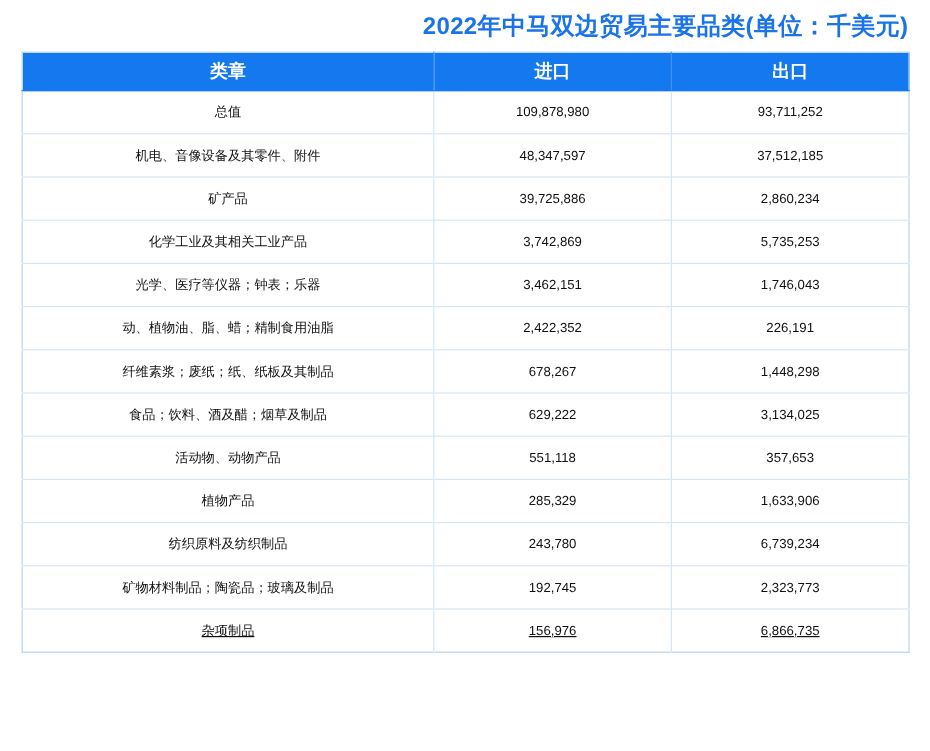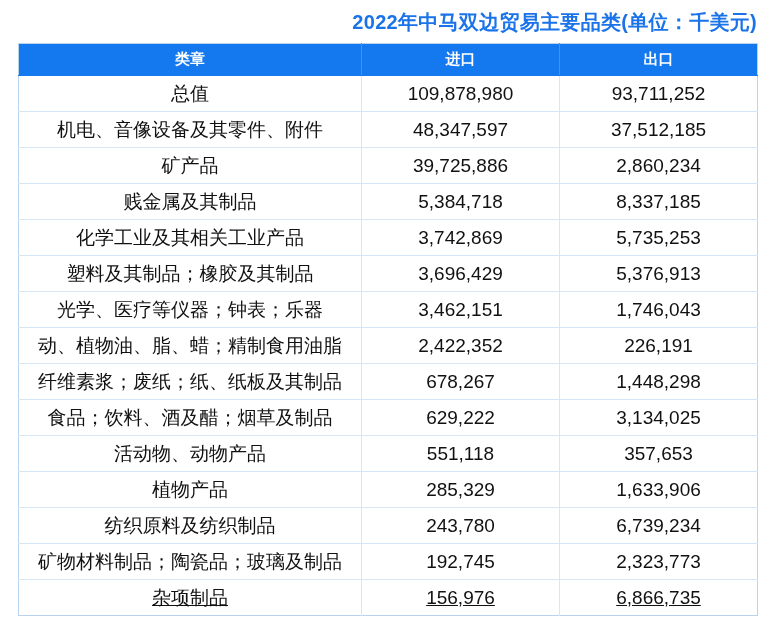--- a/index.html
+++ b/index.html
@@ -45,21 +45,21 @@
     color: #ffffff;
     font-size: 15px;
     font-weight: bold;
     height: 29px;
     border-right: 1px solid #3f92f4;
     border-bottom: 1px solid #1479ef;
   }
   table.data-table th:last-child { border-right: none; }
   table.data-table td {
     height: 33px;
-    font-size: 19px;
+    font-size: 11px;
     text-align: center;
     border-right: 1px solid #d7e6f7;
     border-bottom: 1px solid #d7e6f7;
     color: #111111;
     white-space: nowrap;
     overflow: hidden;
   }
   table.data-table td:last-child { border-right: none; text-align: center; }
   table.data-table tr:last-child td { border-bottom: none; text-decoration: underline; }
 </style>
@@ -92,33 +92,23 @@
         <td>机电、音像设备及其零件、附件</td>
         <td>48,347,597</td>
         <td>37,512,185</td>
       </tr>
       <tr>
         <td>矿产品</td>
         <td>39,725,886</td>
         <td>2,860,234</td>
       </tr>
       <tr>
-        <td>贱金属及其制品</td>
-        <td>5,384,718</td>
-        <td>8,337,185</td>
-      </tr>
-      <tr>
         <td>化学工业及其相关工业产品</td>
         <td>3,742,869</td>
         <td>5,735,253</td>
-      </tr>
-      <tr>
-        <td>塑料及其制品；橡胶及其制品</td>
-        <td>3,696,429</td>
-        <td>5,376,913</td>
       </tr>
       <tr>
         <td>光学、医疗等仪器；钟表；乐器</td>
         <td>3,462,151</td>
         <td>1,746,043</td>
       </tr>
       <tr>
         <td>动、植物油、脂、蜡；精制食用油脂</td>
         <td>2,422,352</td>
         <td>226,191</td>

